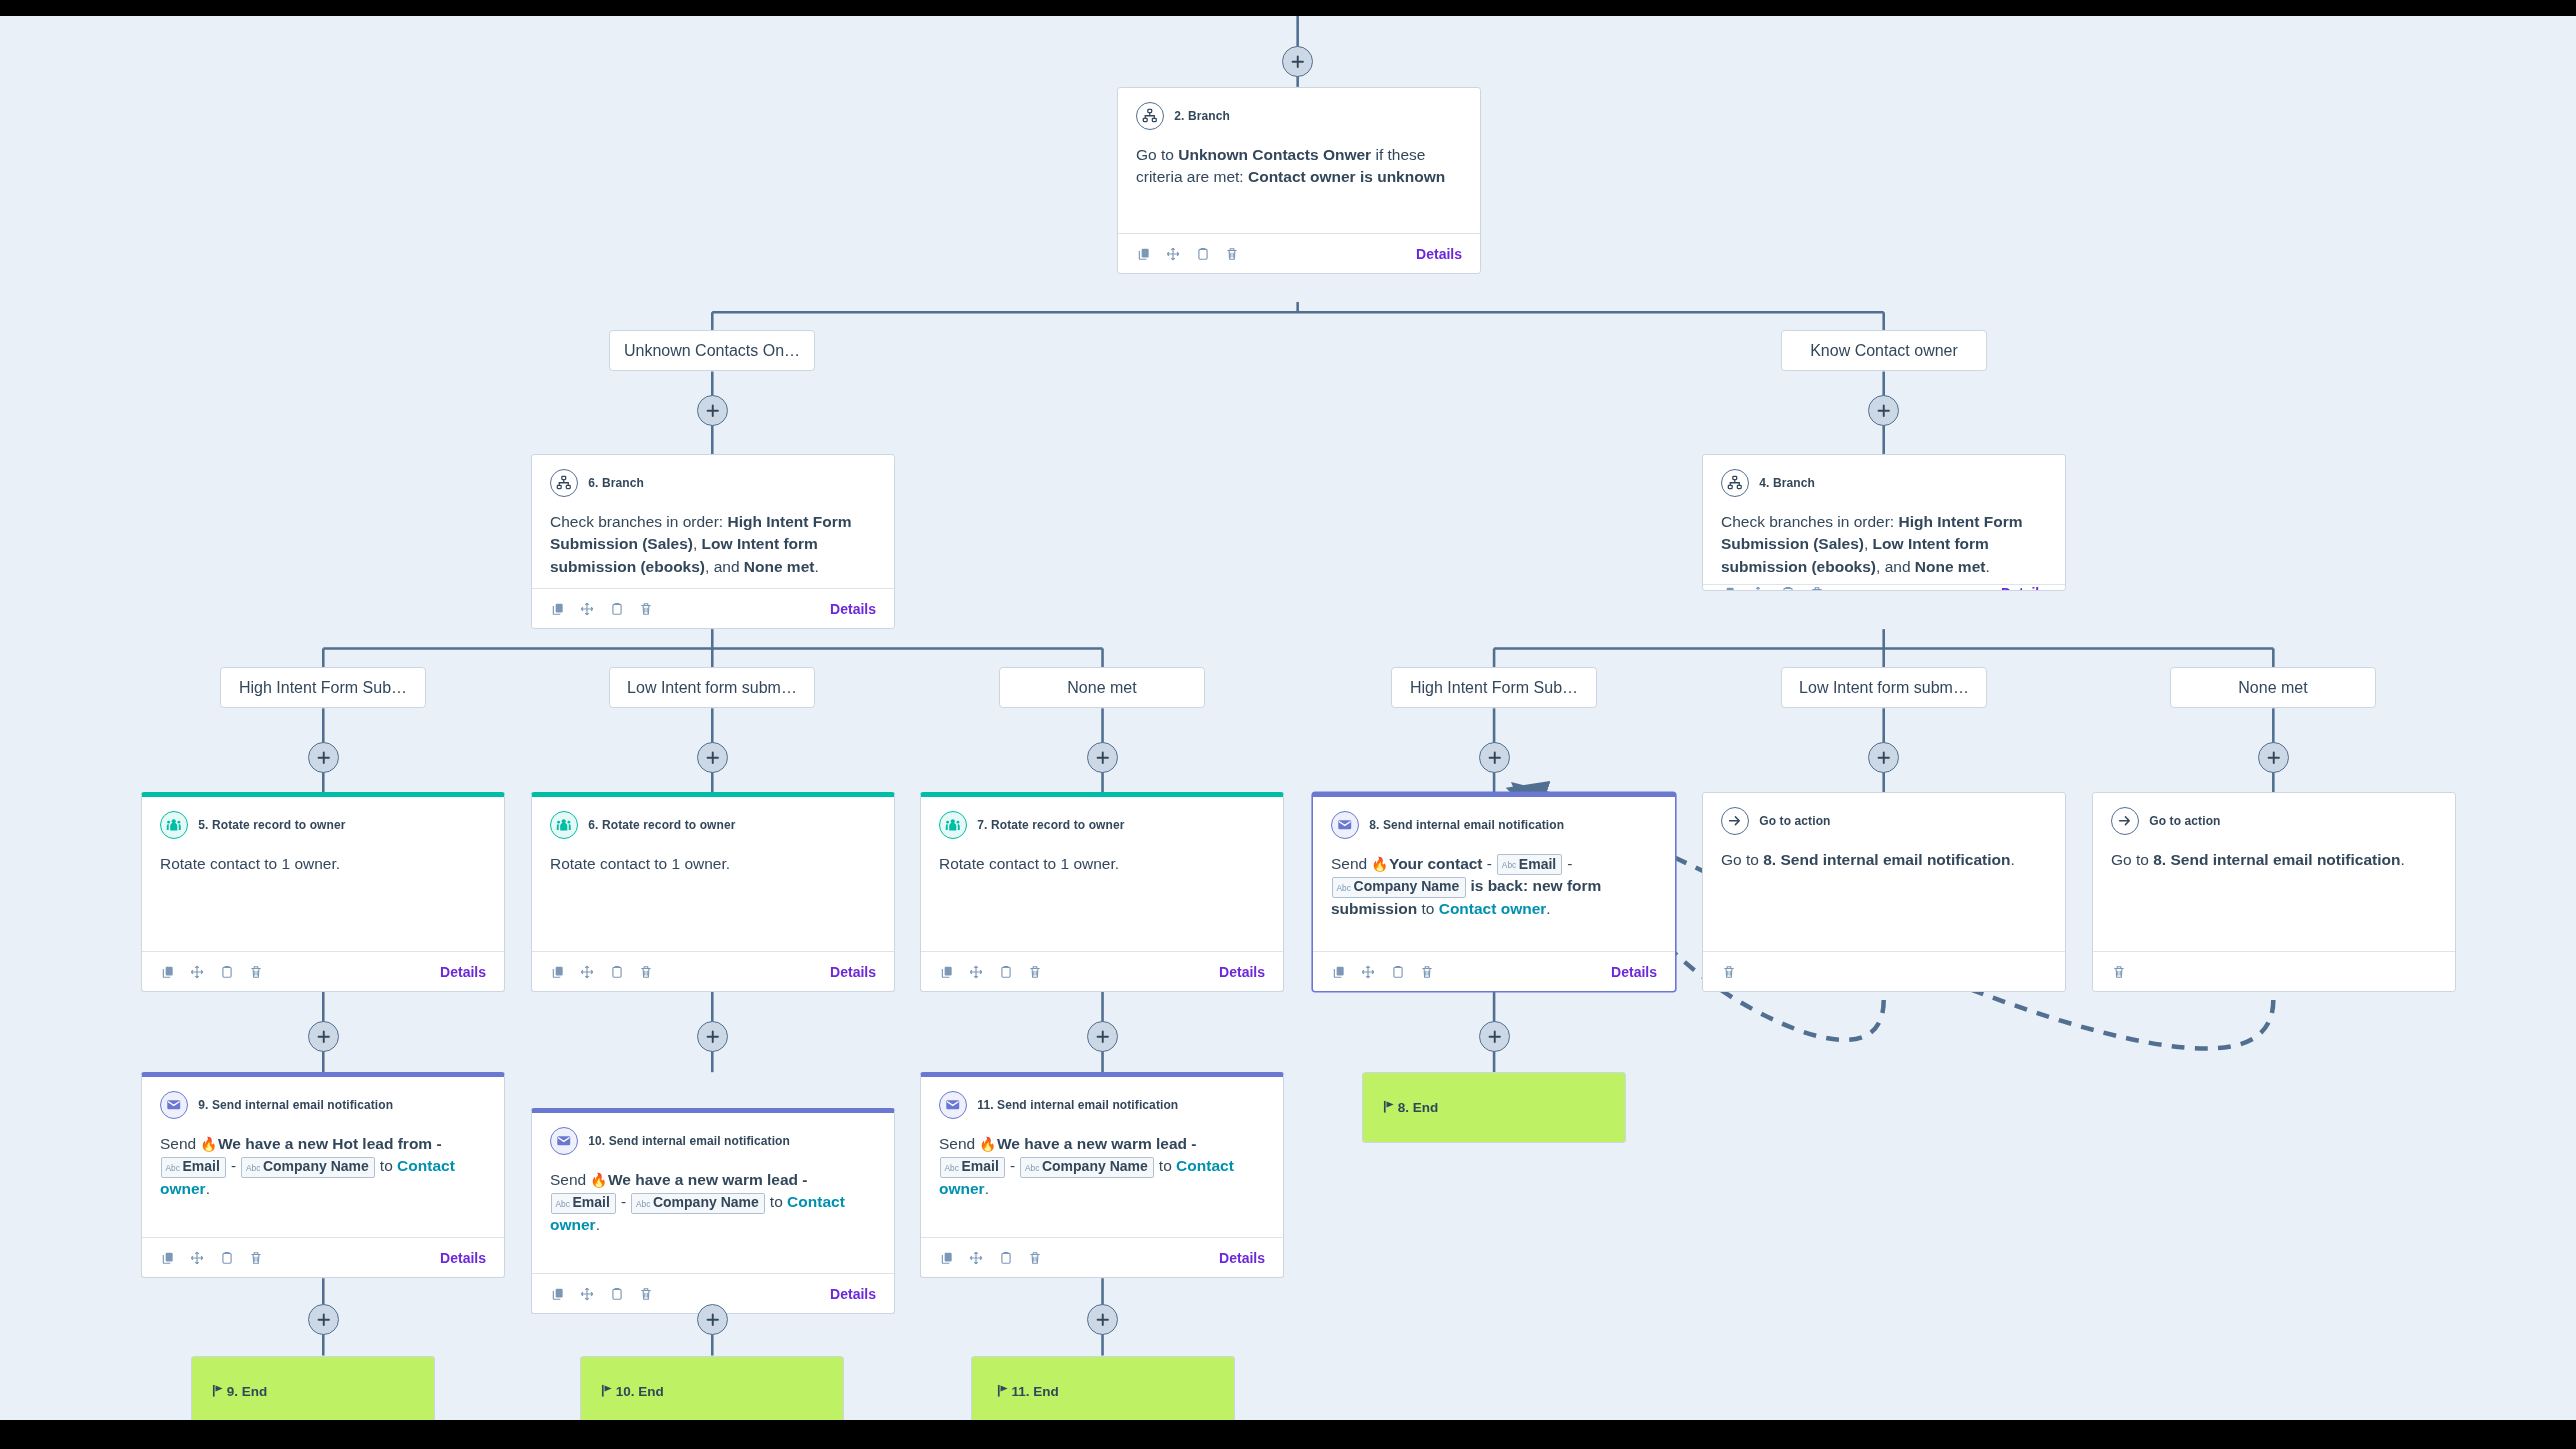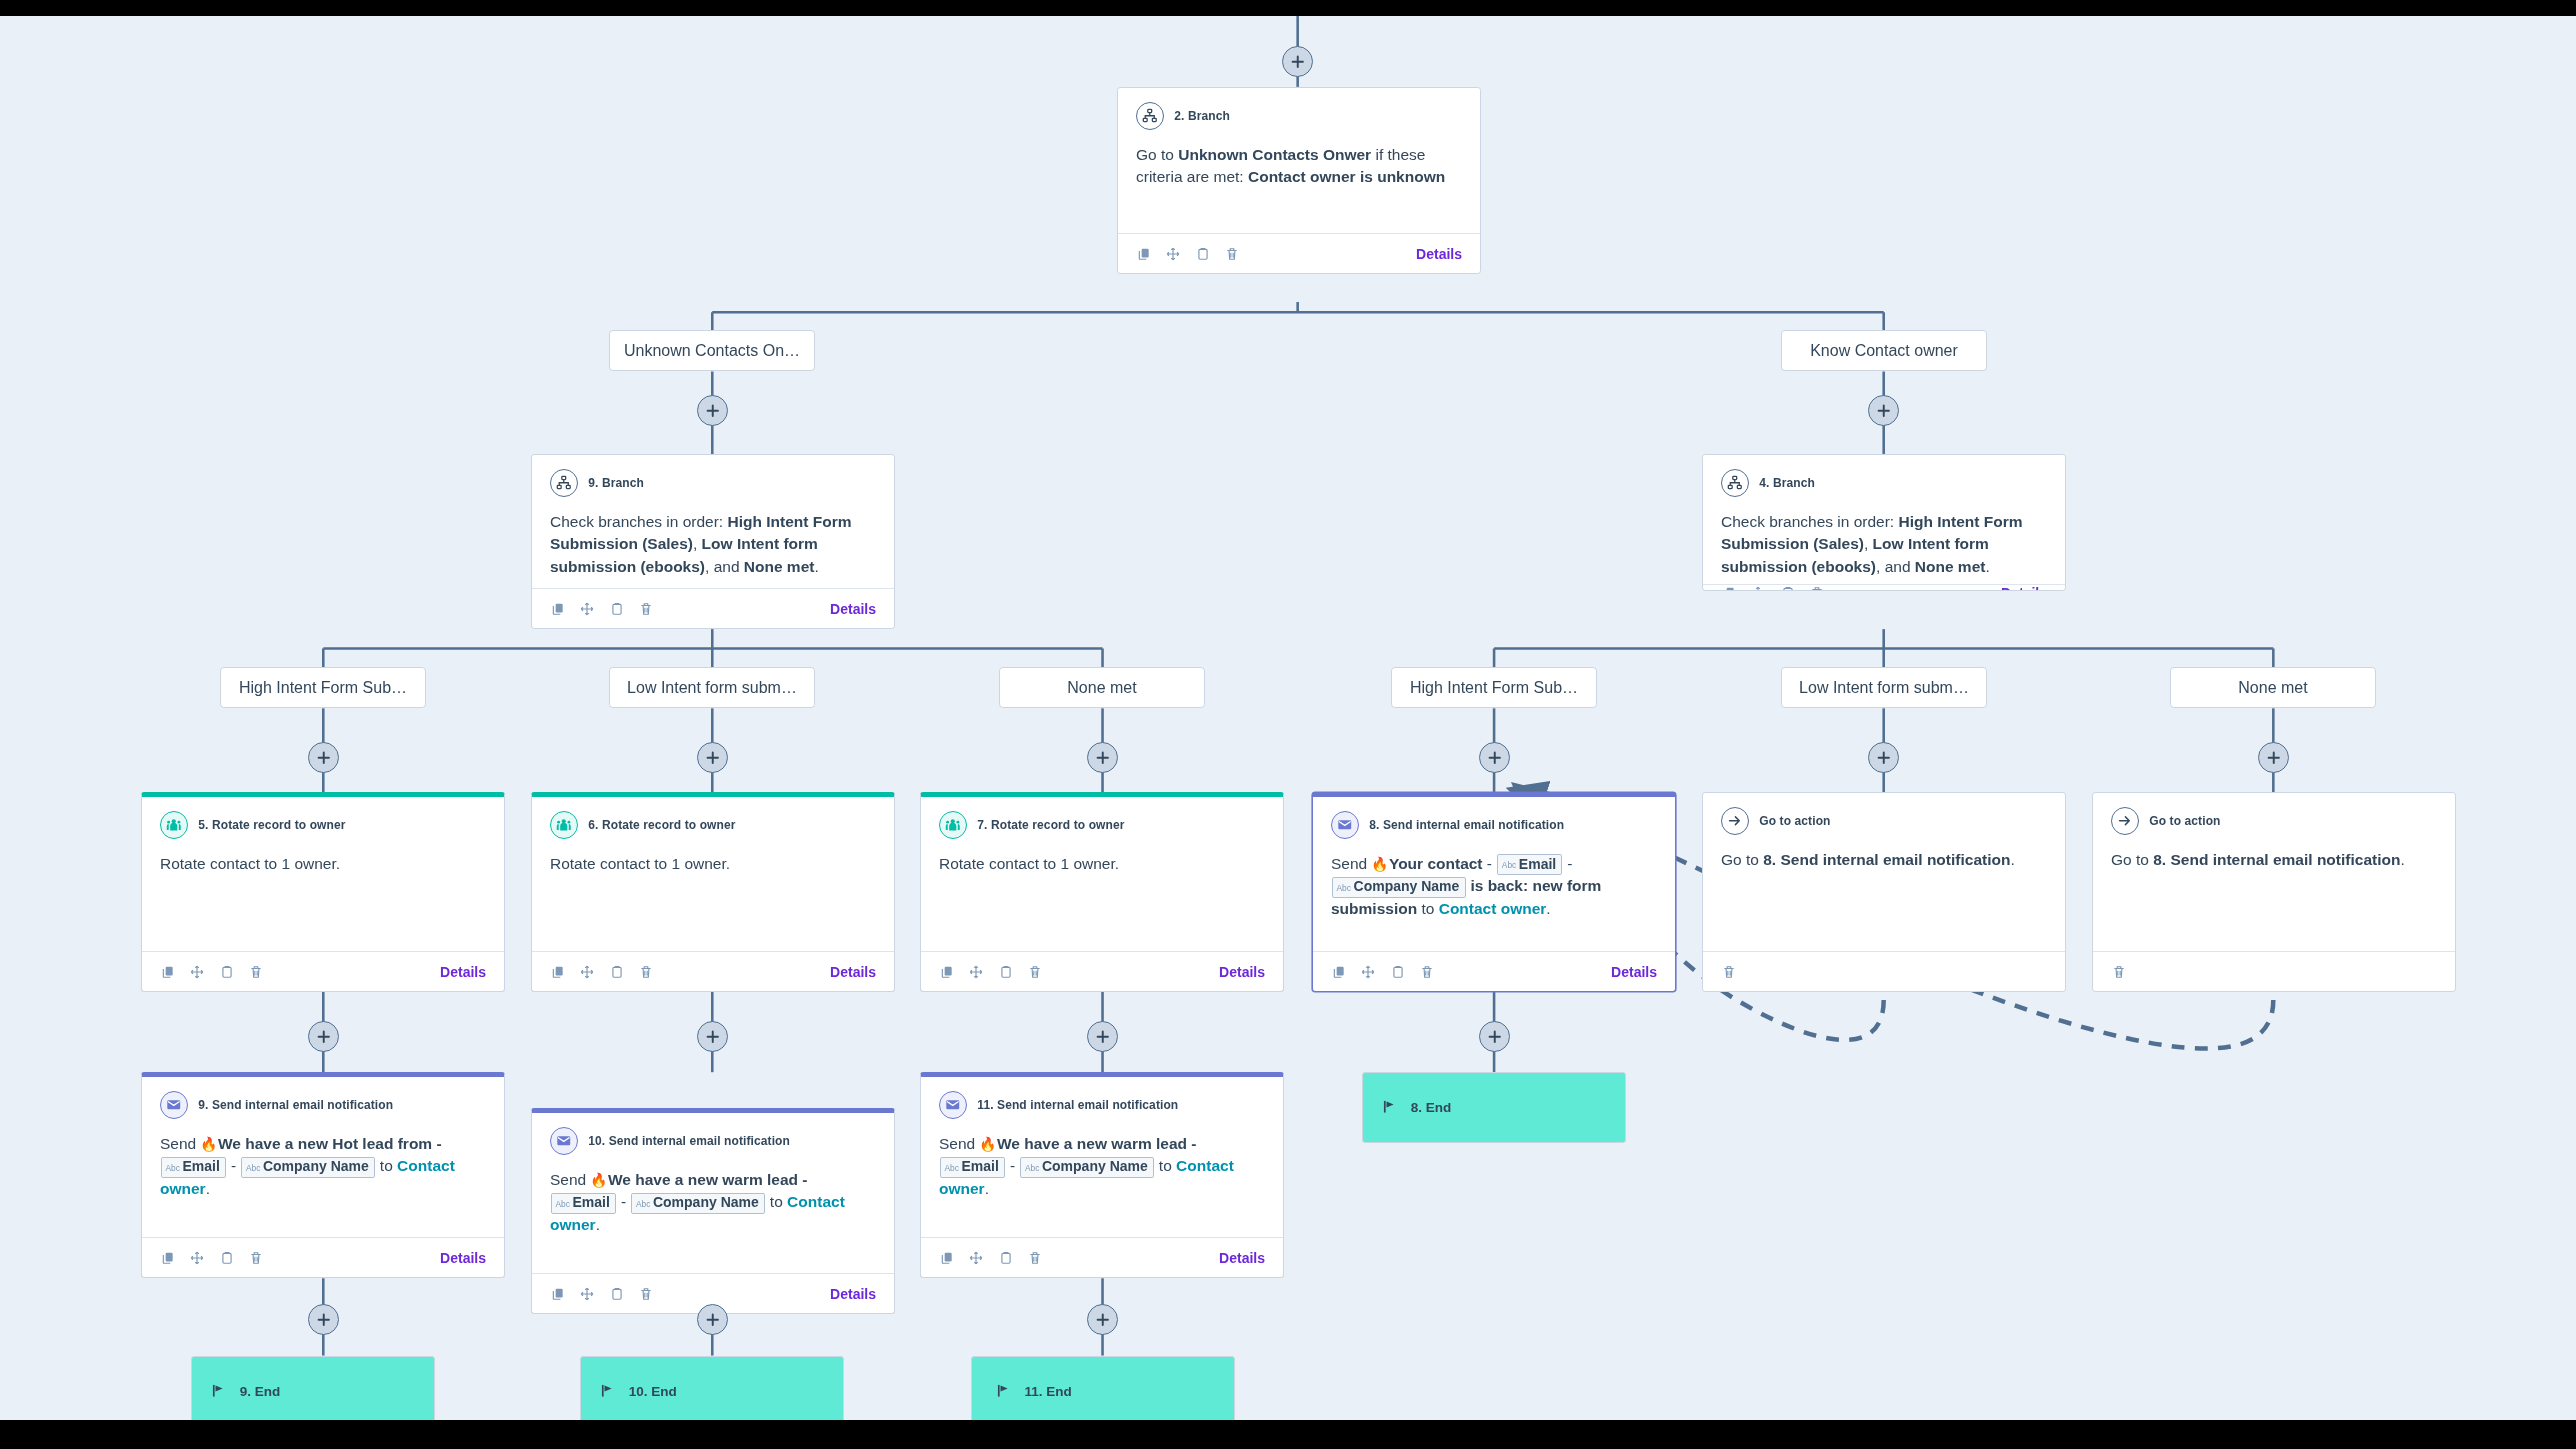--- a/index.html
+++ b/index.html
@@ -124,24 +124,24 @@
   }
   .card-foot .spacer { flex: 1; }
   .tool { width: 15.5px; height: 15.5px; display:flex; align-items:center; justify-content:center; cursor: pointer; }
   .details {
     font-size: 14px; font-weight: 700; color: #6d28d9; cursor: pointer;
   }
 
   
   .endcard {
     position: absolute;
-    background: #5eead4;
+    background: #bef264;
     border: 0.6px solid #cbd6e2;
     border-radius: 3.2px;
-    display: flex; align-items: center; gap: 13px;
+    display: flex; align-items: center; gap: 0;
     padding: 0 19.3px;
     z-index: 5;
     cursor: pointer;
   }
   .endcard .lbl { font-size: 13.5px; font-weight: 700; color: #33475b; }
 </style>
 </head>
 <body>
 
 <div id="canvas">
@@ -339,21 +339,21 @@
     <div class="card-body">
       <div class="card-head">
         <div class="ico branch">
           <svg width="15.5" height="15.5" viewBox="0 0 24 24" fill="none" stroke="#33475b" stroke-width="2">
             <rect x="9" y="2" width="6" height="5" rx="1.2"></rect>
               <rect x="2" y="16" width="6" height="5" rx="1.2"></rect>
             <rect x="16" y="16" width="6" height="5" rx="1.2"></rect>
               <path d="M12 7v5M5 16v-4h14v4"></path>
           </svg>
         </div>
-        <div class="card-title">9. Branch</div>
+        <div class="card-title">6. Branch</div>
       </div>
       <div class="card-desc">
         <span>Check branches in order: </span><b>High Intent Form Submission (Sales)</b><span>, </span><b>Low Intent form submission (ebooks)</b><span>, and </span><b>None met</b><span>.</span>
       </div>
     </div>
     <div class="card-foot">
       <div class="tool">
           <svg width="14" height="14" viewBox="0 0 24 24" fill="#7c98b6">
             <rect x="8" y="3" width="12" height="15" rx="2"></rect>
             <path d="M4 7v13a1 1 0 001 1h11" stroke="#7c98b6" stroke-width="2" fill="none"></path>

